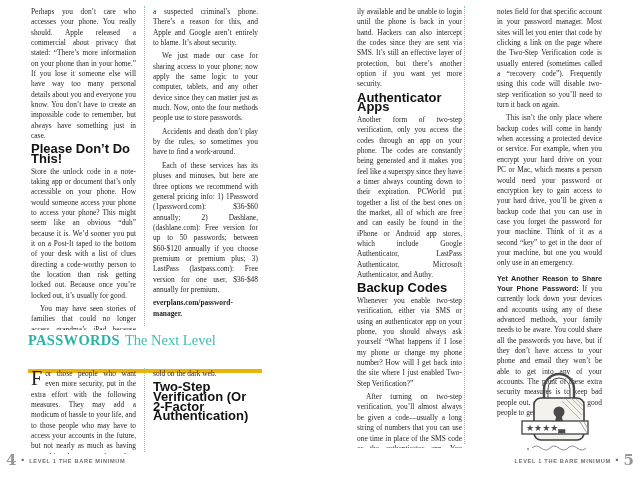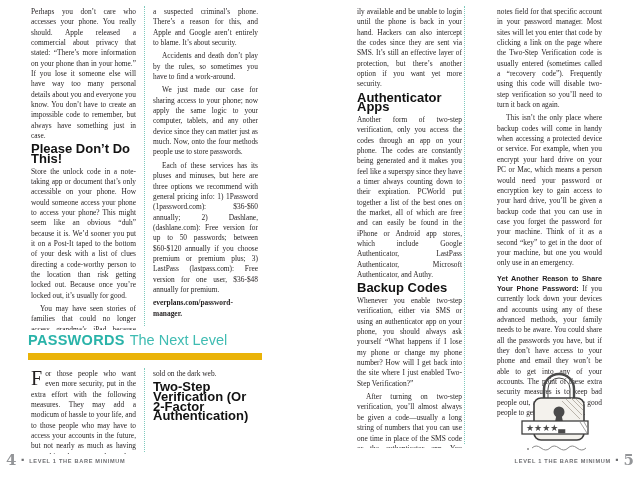--- a/index.html
+++ b/index.html
@@ -9,22 +9,22 @@
   .col{position:absolute;width:111px;font-size:7.4px;line-height:10.35px;
        text-align:justify;overflow:hidden}
   .col p{margin:3px}
   .col p.ind{text-indent:9px}
   .h{font-family:"Liberation Sans",sans-serif;font-weight:bold;font-size:13px;
      line-height:9.6px;margin:5px 0 2px;text-align:left;color:#111}
   .divider{position:absolute;width:0;border-left:1px dotted #7ecabc}
   .bold-link{font-weight:bold}
   .dropcap{float:left;font-size:20px;line-height:16.5px;padding:1px 3px 0 0;color:#221e1f}
   .pw-head{position:absolute;left:28px;top:331px;width:234px;
-           font-family:Liberation Sans, sans-serif;color:#2ab3a9;
-           border-bottom:7px solid #eab308;padding-bottom:4px;white-space:nowrap}
+           font-family:Liberation Serif, serif;color:#2ab3a9;
+           border-bottom:4px solid #eab308;padding-bottom:20px;white-space:nowrap}
   .pw-main{font-weight:bold;font-size:14.5px;letter-spacing:.3px}
   .pw-sub{font-weight:normal;font-size:14.5px;margin-left:5px;color:#3fbcb2}
   .footer{position:absolute;top:453px;font-family:"Liberation Sans",sans-serif;
           color:#6d6e71;display:flex;align-items:center;gap:5px}
   .footer.left{left:6px}
   .footer.right{right:6px}
   .f-num{font-family:"DejaVu Serif",serif;font-size:15px;font-weight:bold;color:#939598;line-height:15px}
   .f-text{font-size:5.6px;font-weight:bold;letter-spacing:.7px}
   .f-sq{font-size:4.5px;line-height:4.5px;color:#6d6e71}
   .illus{position:absolute;left:504px;top:368px;width:104px;height:90px}
@@ -36,22 +36,22 @@
   <p>Perhaps you don’t care who accesses your phone. You really should. Apple released a commercial about privacy that stated: “There’s more information on your phone than in your home.” If you lose it someone else will have way too many personal details about you and everyone you know. You don’t have to create an impossible code to remember, but always have something just in case.</p>
   <p class="h">Please Don’t Do This!</p>
   <p>Store the unlock code in a note-taking app or document that’s only accessible on your phone. How would someone access your phone to access your phone? This might seem like an obvious “duh” because it is. We’d sooner you put it on a Post-It taped to the bottom of your desk with a list of clues directing a code-worthy person to the location than risk getting locked out. Because once you’re locked out, it’s usually for good.</p>
   <p class="ind">You may have seen stories of families that could no longer access grandma’s iPad because they didn’t know the password, or even law enforcement unable to get the code to unlock</p>
 </div>
 
 <div class="divider" style="left:144px;top:6px;height:320px"></div>
 
 <div class="col" style="left:150px;top:4px;height:326px">
   <p>a suspected criminal’s phone. There’s a reason for this, and Apple and Google aren’t entirely to blame. It’s about security.</p>
+  <p class="ind">We just made our case for sharing access to your phone; now apply the same logic to your computer, tablets, and any other device since they can matter just as much. Now, onto the four methods people use to store passwords.</p>
   <p class="ind">Accidents and death don’t play by the rules, so sometimes you have to find a work-around.</p>
-  <p class="ind">We just made our case for sharing access to your phone; now apply the same logic to your computer, tablets, and any other device since they can matter just as much. Now, onto the four methods people use to store passwords.</p>
   <p class="ind">Each of these services has its pluses and minuses, but here are three options we recommend with general pricing info: 1) 1Password (1password.com): $36-$60 annually; 2) Dashlane, (dashlane.com): Free version for up to 50 passwords; between $60-$120 annually if you choose premium or premium plus; 3) LastPass (lastpass.com): Free version for one user, $36-$48 annually for premium.</p>
   <p class="bold-link">everplans.com/password-manager.</p>
 </div>
 
 <div class="pw-head">
   <span class="pw-main">PASSWORDS</span><span class="pw-sub">The Next Level</span>
 </div>
 
 <div class="col" style="left:28px;top:366px;height:88px">
   <p><span class="dropcap">F</span><span>or those people who want even more security, put in the extra effort with the following measures. They may add a modicum of hassle to your life, and to those people who may have to access your accounts in the future, but not nearly as much as having everything about you stolen and</span></p>

